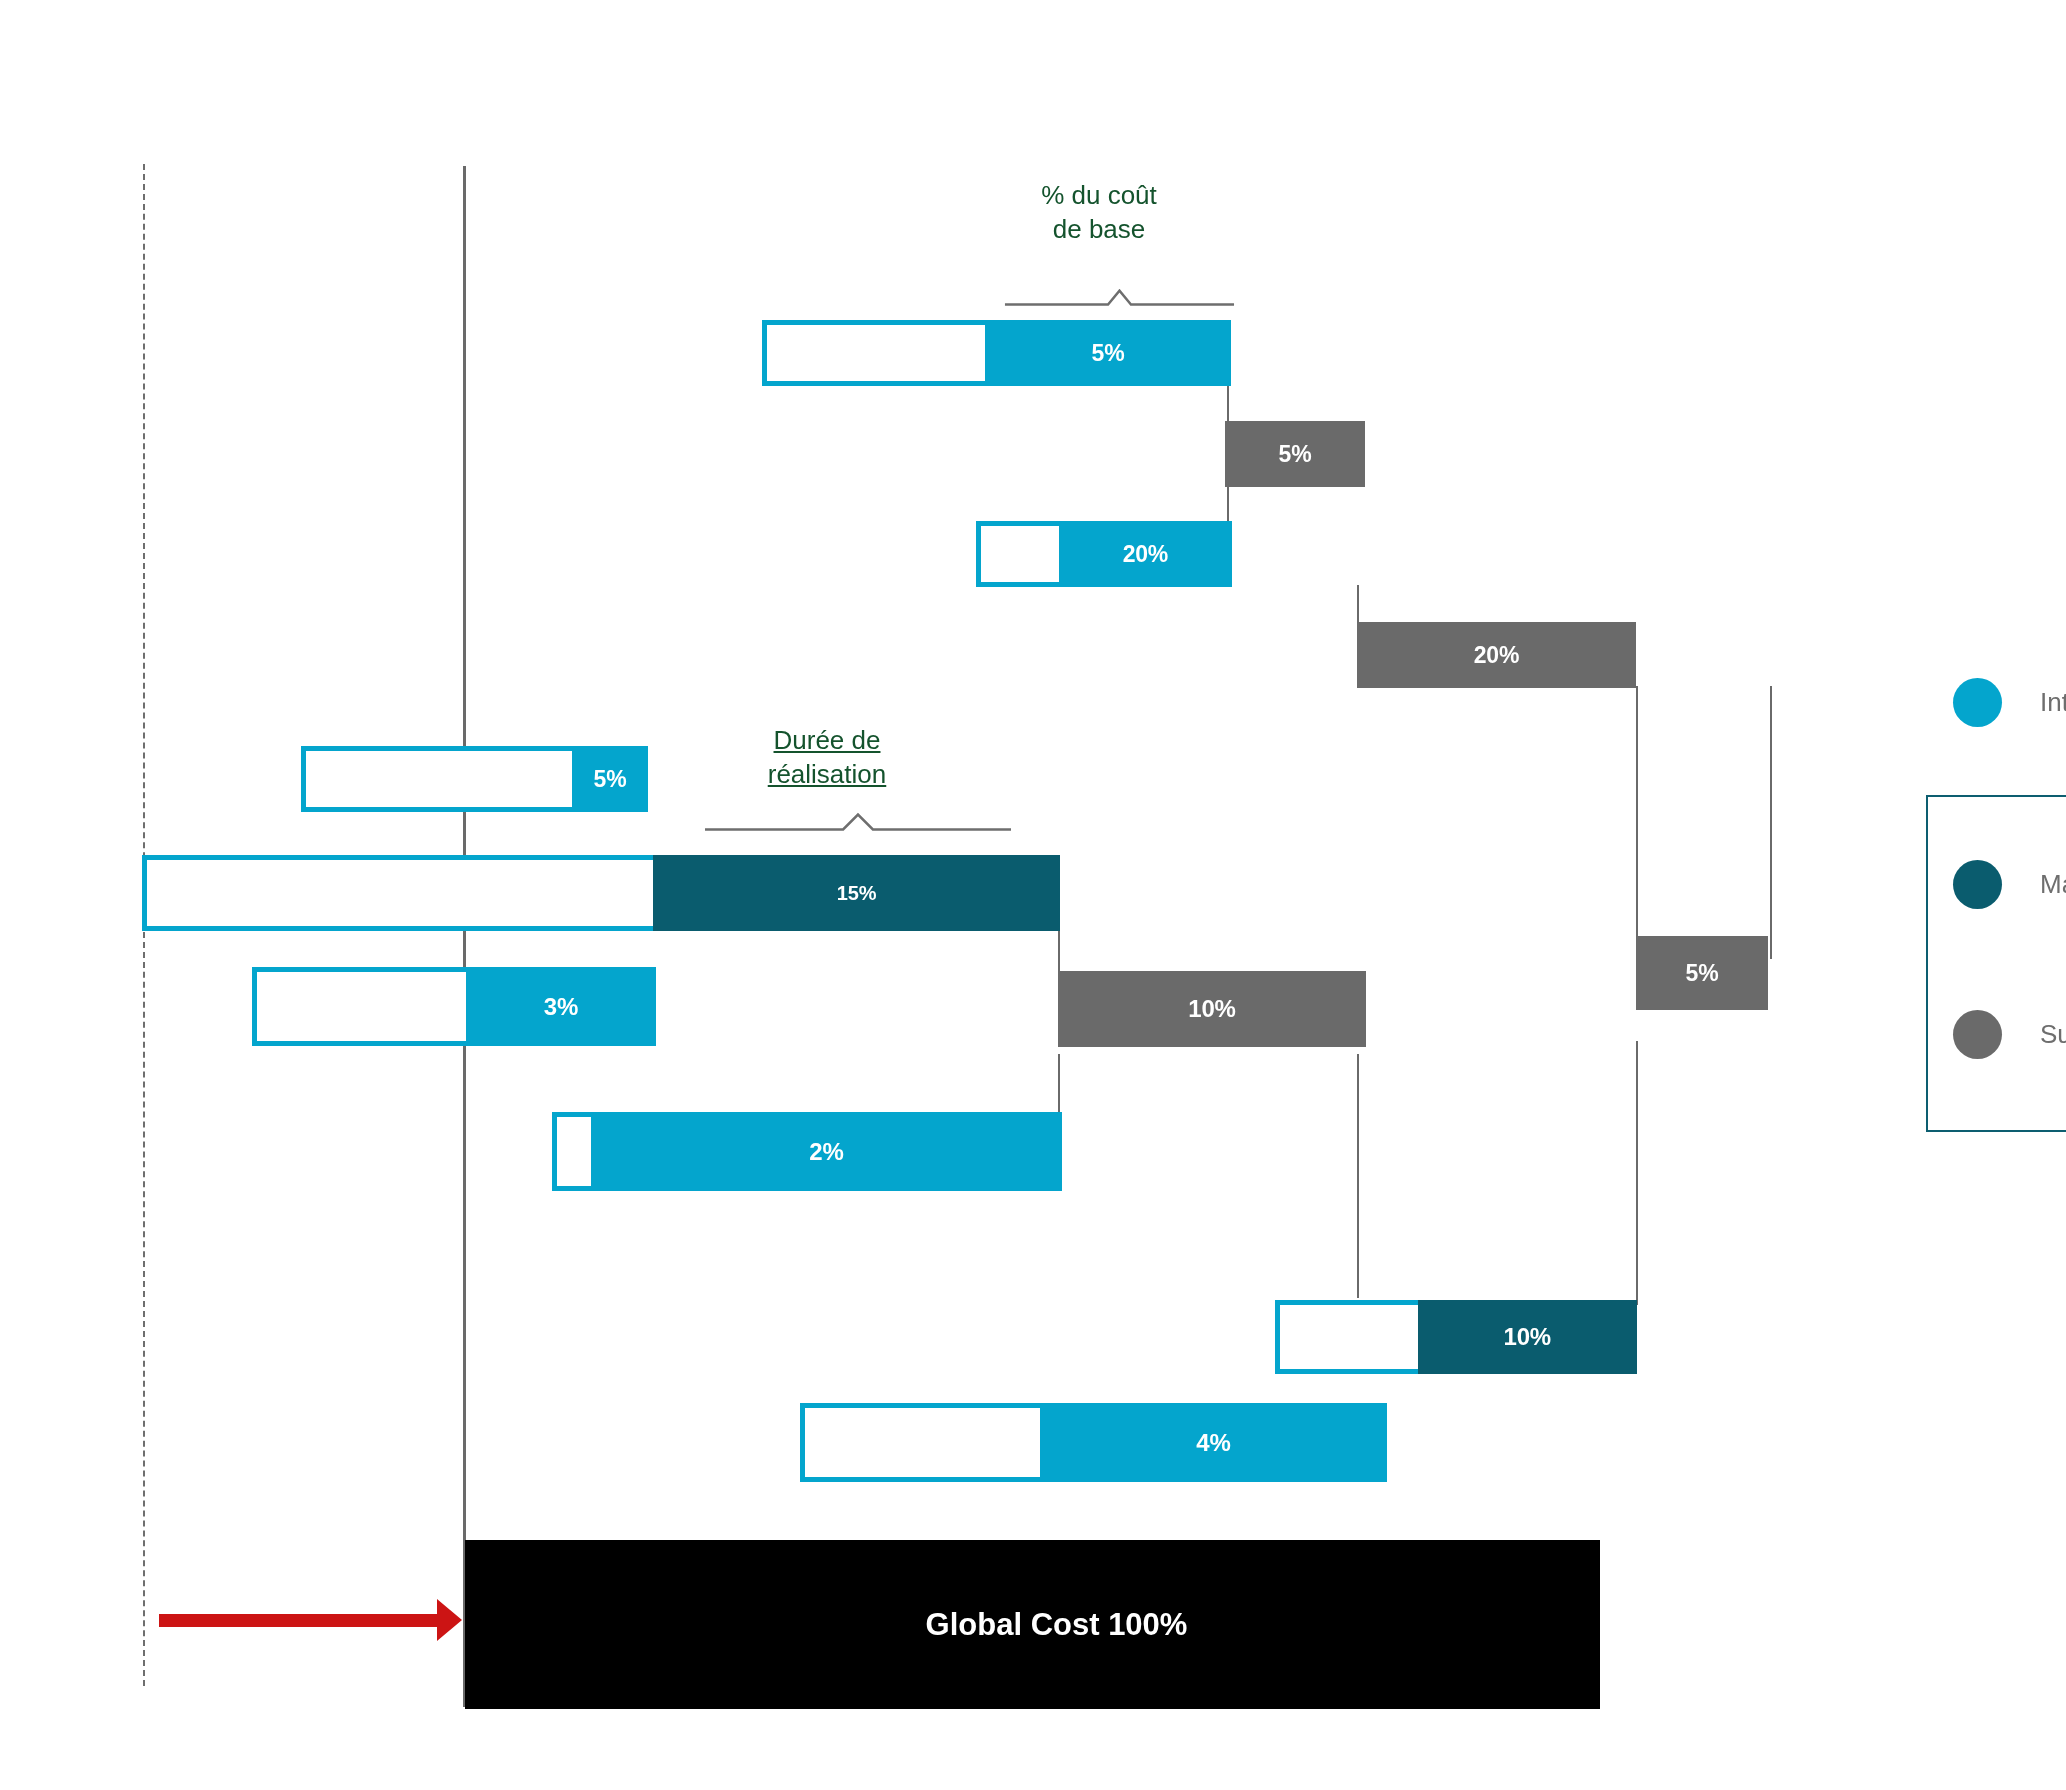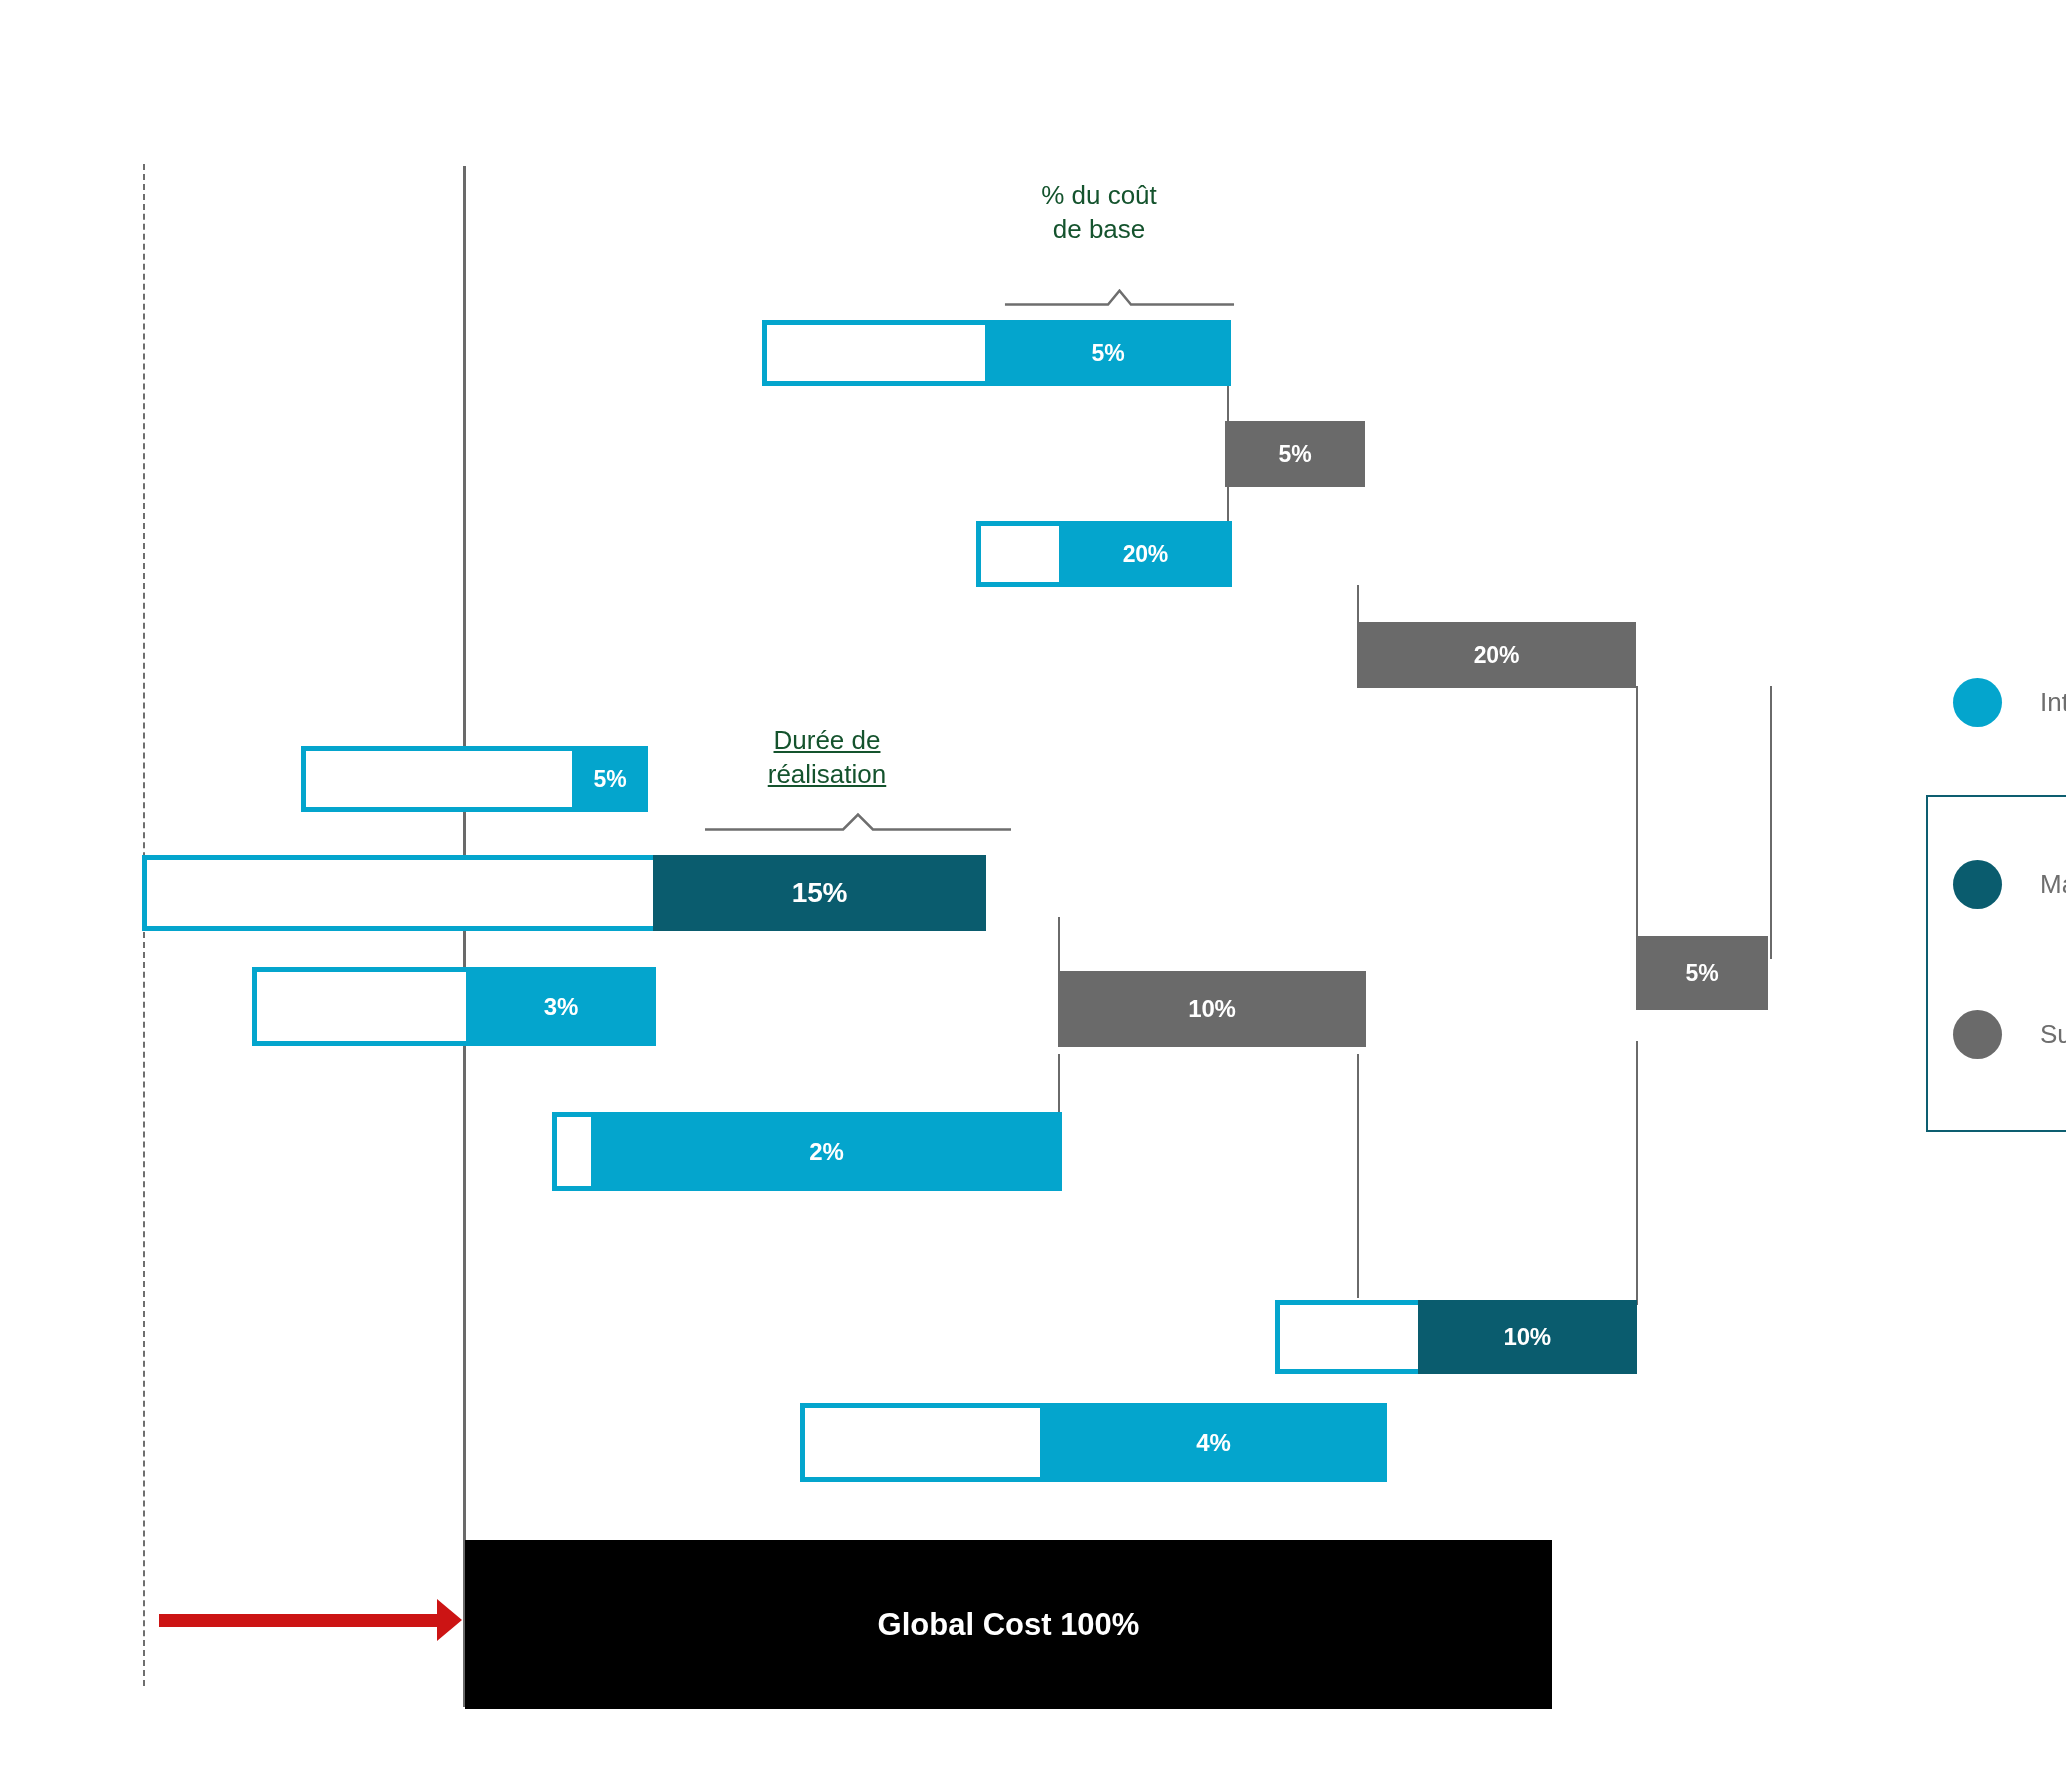--- a/index.html
+++ b/index.html
@@ -33,21 +33,21 @@
   
   .bracket-label{
     position:absolute;color:#14532d;text-align:center;
     font-size:26px;line-height:1.32;
   }
   .bracket-svg{position:absolute;}
 
   
   #total-bar{
     background:#000000;display:flex;align-items:center;justify-content:center;
-    color:#ffffff;font-weight:bold;font-size:31px;
+    color:#ffffff;font-weight:bold;font-size:31px;padding-left:48px;
   }
 
   
   #red-arrow-shaft{background:#cc1414;}
   #red-arrow-head{
     width:0;height:0;border-top:21.5px solid transparent;
     border-bottom:21.5px solid transparent;border-left:25px solid #cc1414;
   }
 
   
@@ -107,21 +107,21 @@
   <div class="solid" style="width:279px;font-size:23px;">20%</div>
 </div>
 
 <div class="abs bar cyan" style="left:301px; top:746px; width:347px; height:66px;">
   <div class="hollow" style="width:271px;"></div>
   <div class="solid" style="width:76px;font-size:23px;">5%</div>
 </div>
 
 <div class="abs bar teal" style="left:142px; top:855px; width:918px; height:76px;">
   <div class="hollow" style="width:511px;"></div>
-  <div class="solid" style="width:333px;font-size:28px;">15%</div>
+  <div class="solid" style="width:407px;font-size:20px;">15%</div>
 </div>
 
 <div class="abs bar cyan" style="left:252px; top:967px; width:404px; height:79px;">
   <div class="hollow" style="width:214px;"></div>
   <div class="solid" style="width:190px;font-size:24px;">3%</div>
 </div>
 
 <div class="abs bar grey" style="left:1058px; top:971px; width:308px; height:76px;">
   <div class="solid" style="width:308px;font-size:24px;">10%</div>
 </div>

